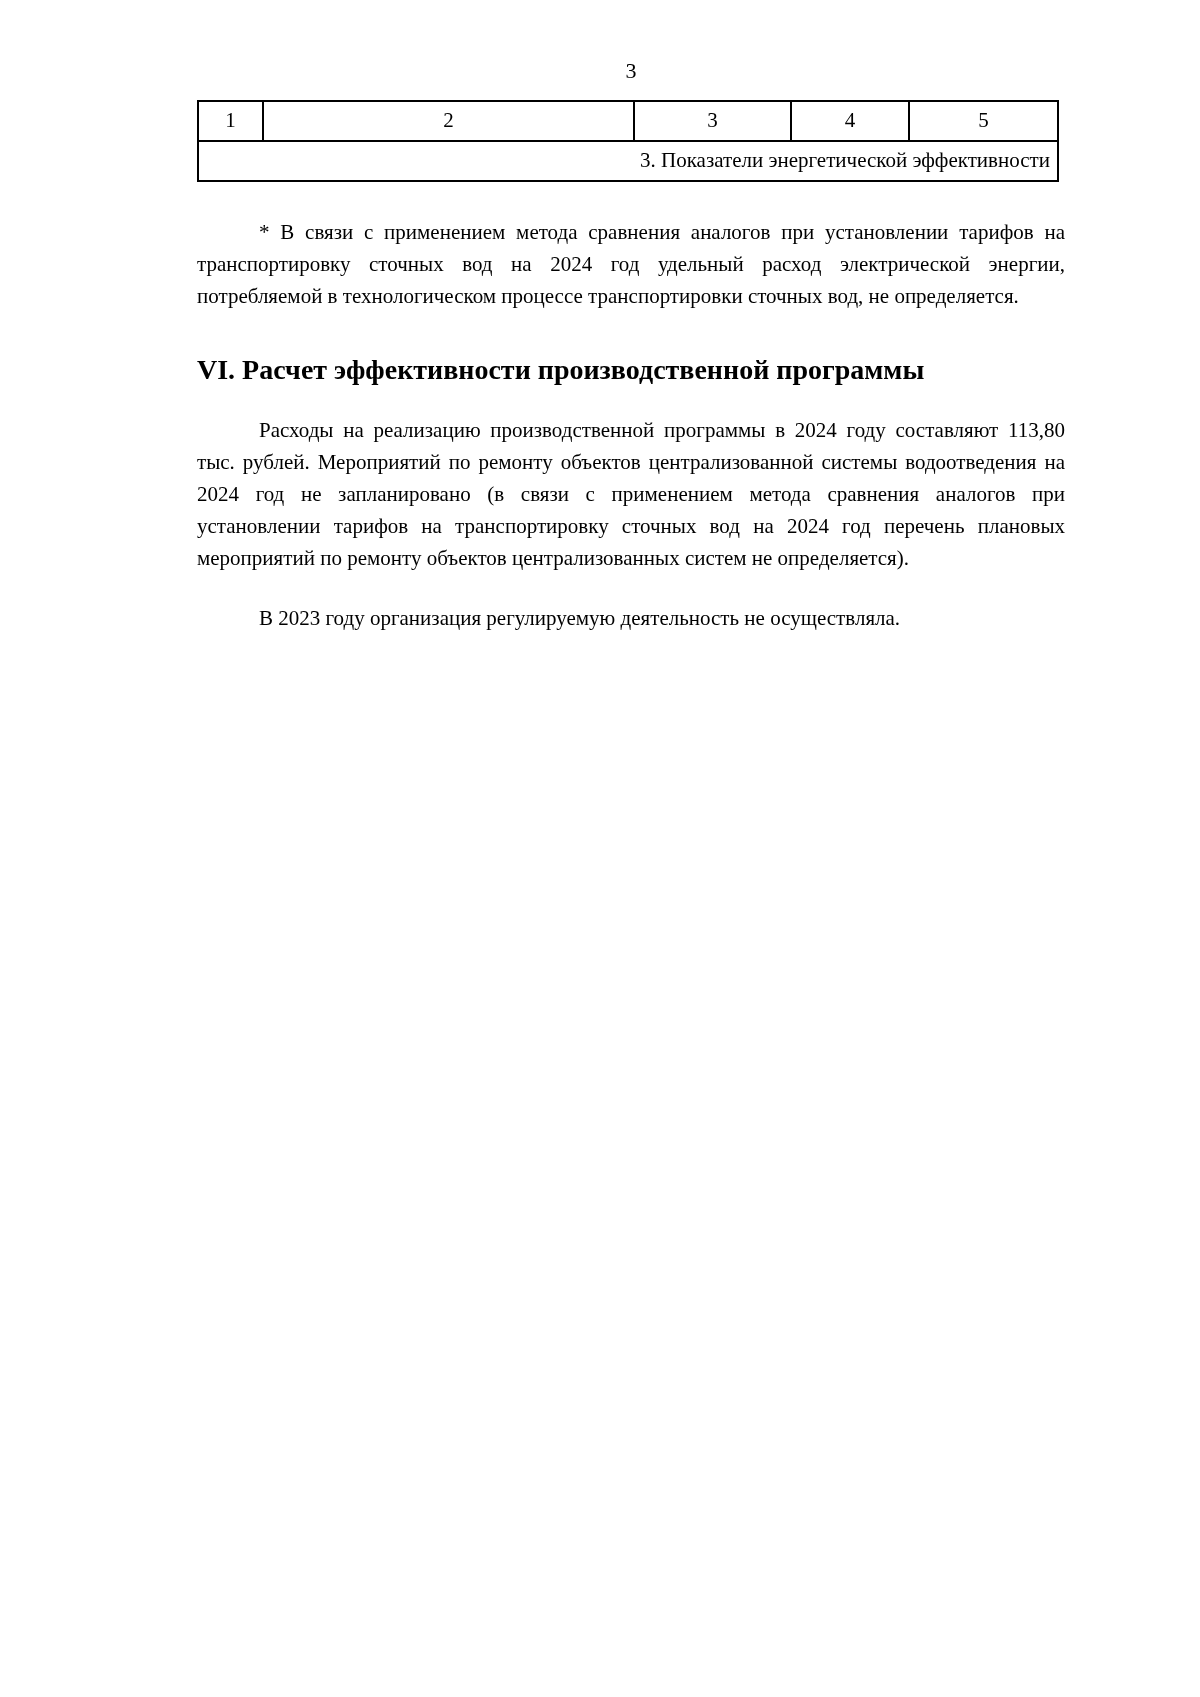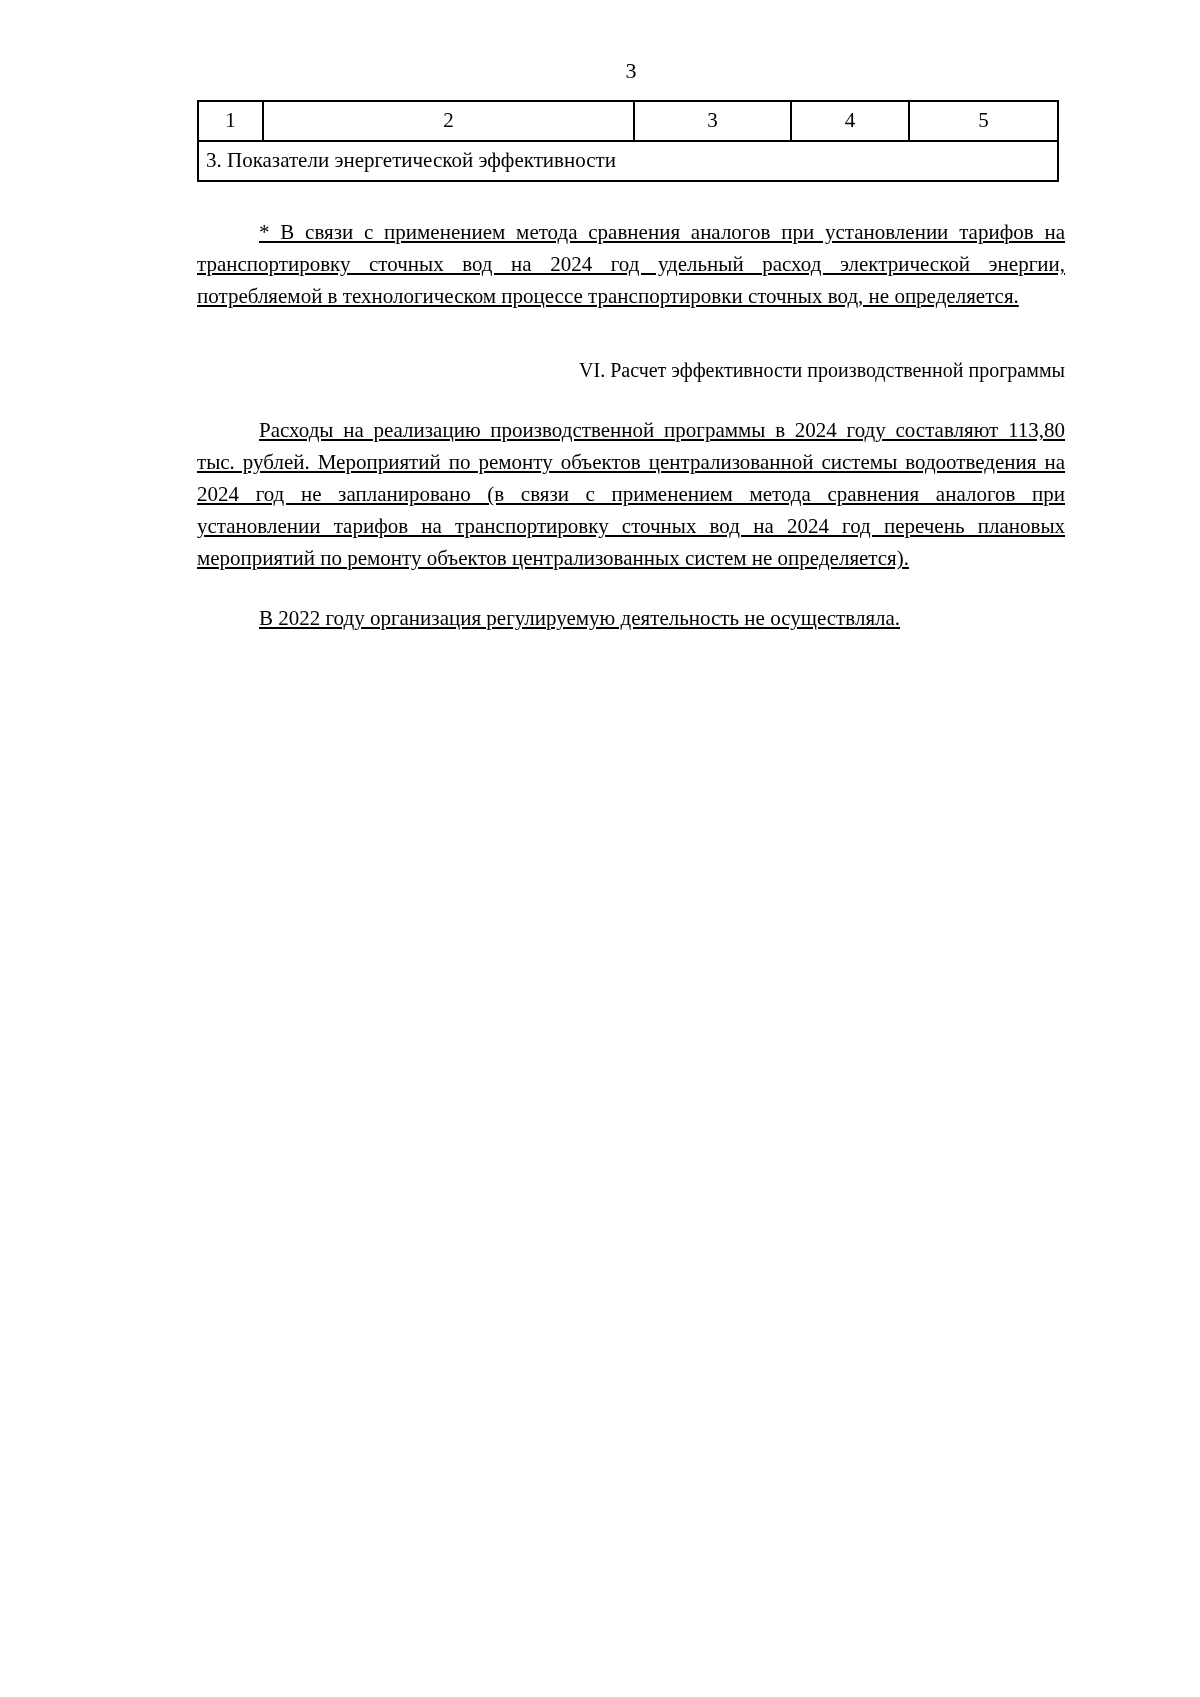--- a/index.html
+++ b/index.html
@@ -35,37 +35,36 @@
     font-size: 21px;
   }
   table.doc-table td {
     border: 2px solid #000000;
     padding: 3px 7px 5px 7px;
     vertical-align: top;
     line-height: 30px;
   }
   td.center { text-align: center; }
   td.prewrap { white-space: pre-line; }
-  .section-title-cell { text-align: left; }
+  .section-title-cell { text-align: right; }
   .data-row td { height: 270px; }
   .body-text {
     font-size: 21px;
     line-height: 32px;
     text-align: justify;
     text-indent: 62px;
     margin: 0;
-    text-decoration: underline;
   }
   .footnote { margin-top: 34px; }
   .heading {
-    font-size: 20px;
+    font-size: 28px;
     line-height: 32px;
-    text-align: right;
+    text-align: left;
     margin: 42px 0 0 0;
-    font-weight: normal;
+    font-weight: bold;
   }
   .after-heading { margin-top: 28px; }
 </style>
 </head>
 <body>
 
 <div class="page">
   <div class="content">
 
     <div class="page-number">3</div>
@@ -92,16 +91,16 @@
       </tbody>
     </table>
 
     <p class="body-text footnote">* В связи с применением метода сравнения аналогов при установлении тарифов на транспортировку сточных вод на 2024 год удельный расход электрической энергии, потребляемой в технологическом процессе транспортировки сточных вод, не определяется.</p>
 
     <p class="heading">VI. Расчет эффективности производственной программы</p>
 
     <p class="body-text after-heading">Расходы на реализацию производственной программы в 2024 году составляют 113,80 тыс. рублей. Мероприятий по ремонту объектов централизованной системы водоотведения на 2024 год не запланировано (в связи с применением метода сравнения аналогов при установлении тарифов на транспортировку сточных вод на 2024 год перечень плановых мероприятий по ремонту объектов централизованных систем не определяется).</p>
 
 
-    <p class="body-text after-heading">В 2022 году организация регулируемую деятельность не осуществляла.</p>
+    <p class="body-text after-heading">В 2023 году организация регулируемую деятельность не осуществляла.</p>
 
   </div>
 </div>
 
 </body></html>

